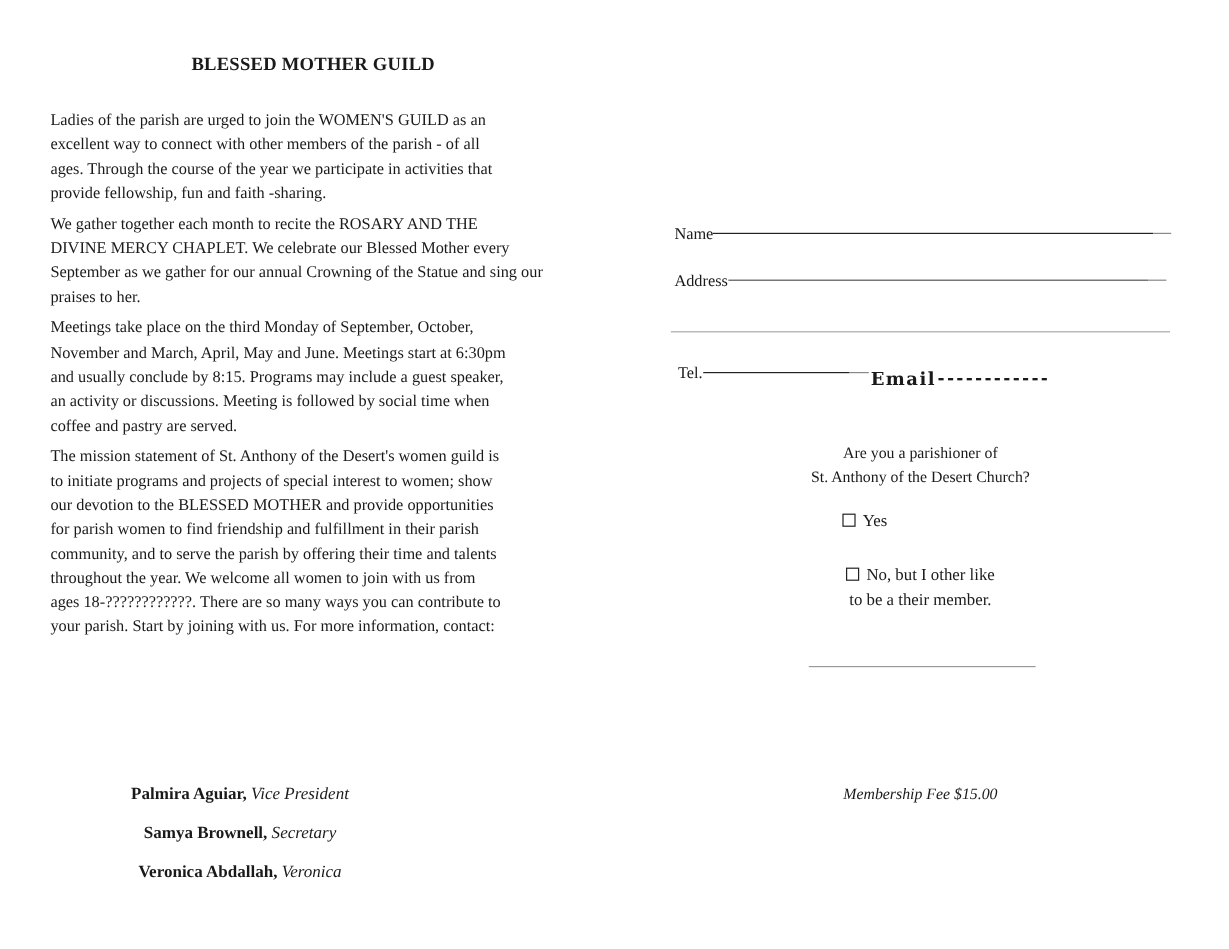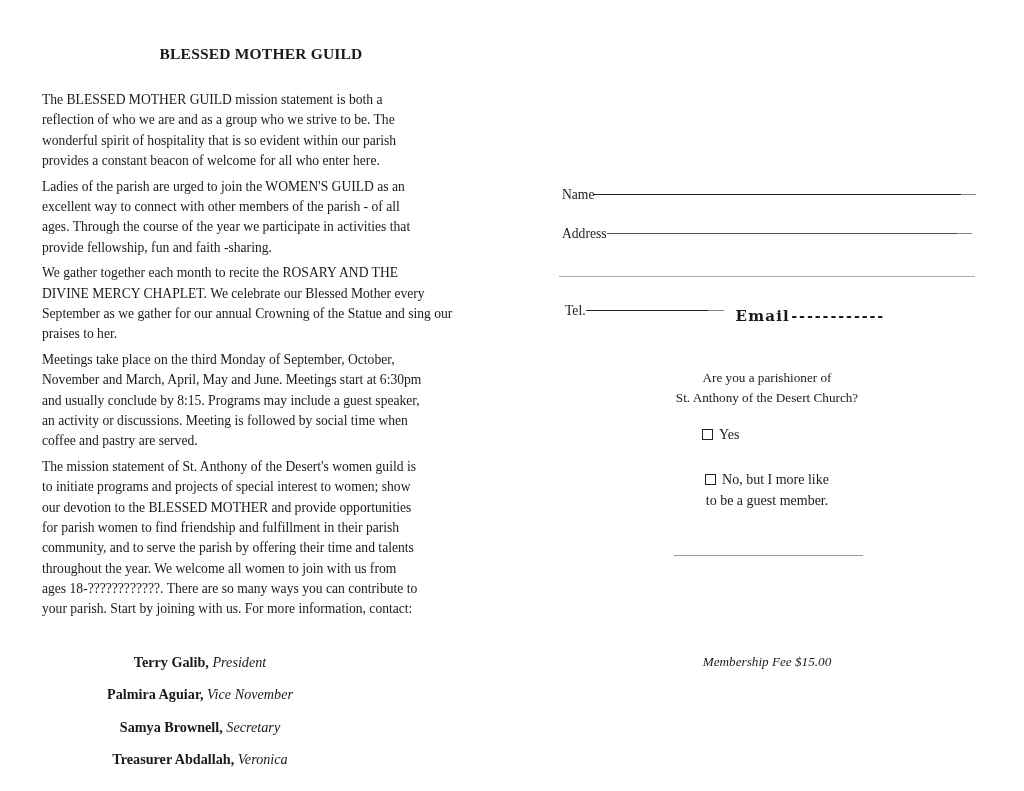--- a/index.html
+++ b/index.html
@@ -103,21 +103,21 @@
       width: 416px;
       border-bottom: 1.2px solid #aaa;
     }
     .row-tel { top: 303px; left: 53px; }
     .email-label {
       font-family: "DejaVu Serif", serif;
       font-weight: bold;
       font-size: 15px;
       letter-spacing: 1.2px;
       line-height: 16px;
-      margin-left: 12px;
+      margin-left: 2px;
       position: relative;
       top: 5px;
     }
     .email-dashes {
       font-family: "DejaVu Sans Mono", monospace;
       font-weight: bold;
       font-size: 14px;
       letter-spacing: -0.6px;
       line-height: 16px;
       position: relative;
@@ -166,24 +166,20 @@
       font-style: italic;
     }
   </style>
 </head>
 <body>
 
 <div class="page-left">
   <div class="guild-title">BLESSED MOTHER GUILD</div>
 
   <div class="body-text">
-    <p>The BLESSED MOTHER GUILD mission statement is both a
-reflection of who we are and as a group who we strive to be. The
-wonderful spirit of hospitality that is so evident within our parish
-provides a constant beacon of welcome for all who enter here.</p>
     <p>Ladies of the parish are urged to join the WOMEN'S GUILD as an
 excellent way to connect with other members of the parish - of all
 ages. Through the course of the year we participate in activities that
 provide fellowship, fun and faith -sharing.</p>
     <p>We gather together each month to recite the ROSARY AND THE
 DIVINE MERCY CHAPLET. We celebrate our Blessed Mother every
 September as we gather for our annual Crowning of the Statue and sing our
 praises to her.</p>
     <p>Meetings take place on the third Monday of September, October,
 November and March, April, May and June. Meetings start at 6:30pm
@@ -195,33 +191,29 @@
 our devotion to the BLESSED MOTHER and provide opportunities
 for parish women to find friendship and fulfillment in their parish
 community, and to serve the parish by offering their time and talents
 throughout the year. We welcome all women to join with us from
 ages 18-????????????. There are so many ways you can contribute to
 your parish. Start by joining with us. For more information, contact:</p>
   </div>
 
   <div class="officers">
     <div class="officer">
-      <span class="name">Terry Galib,</span>
-      <span class="role">President</span>
-    </div>
-    <div class="officer">
       <span class="name">Palmira Aguiar,</span>
-      <span class="role">Vice November</span>
+      <span class="role">Vice President</span>
     </div>
     <div class="officer">
       <span class="name">Samya Brownell,</span>
       <span class="role">Secretary</span>
     </div>
     <div class="officer">
-      <span class="name">Treasurer Abdallah,</span>
+      <span class="name">Veronica Abdallah,</span>
       <span class="role">Veronica</span>
     </div>
   </div>
 </div>
 
 <div class="page-right">
 
   <div class="field-row row-name">
     <span class="field-label">Name</span>
     <span class="rule" style="width:367px"></span>
@@ -247,20 +239,20 @@
   <div class="question">
     <div>Are you a parishioner of</div>
     <div>St. Anthony of the Desert Church?</div>
   </div>
 
   <div class="check-row check-yes">
     <span class="checkbox"></span><span>Yes</span>
   </div>
 
   <div class="check-row check-no">
-    <div><span class="checkbox"></span><span>No, but I more like</span></div>
-    <div>to be a guest member.</div>
+    <div><span class="checkbox"></span><span>No, but I other like</span></div>
+    <div>to be a their member.</div>
   </div>
 
   <div class="sig-line"></div>
 
   <div class="fee">Membership Fee $15.00</div>
 </div>
 
 </body></html>

